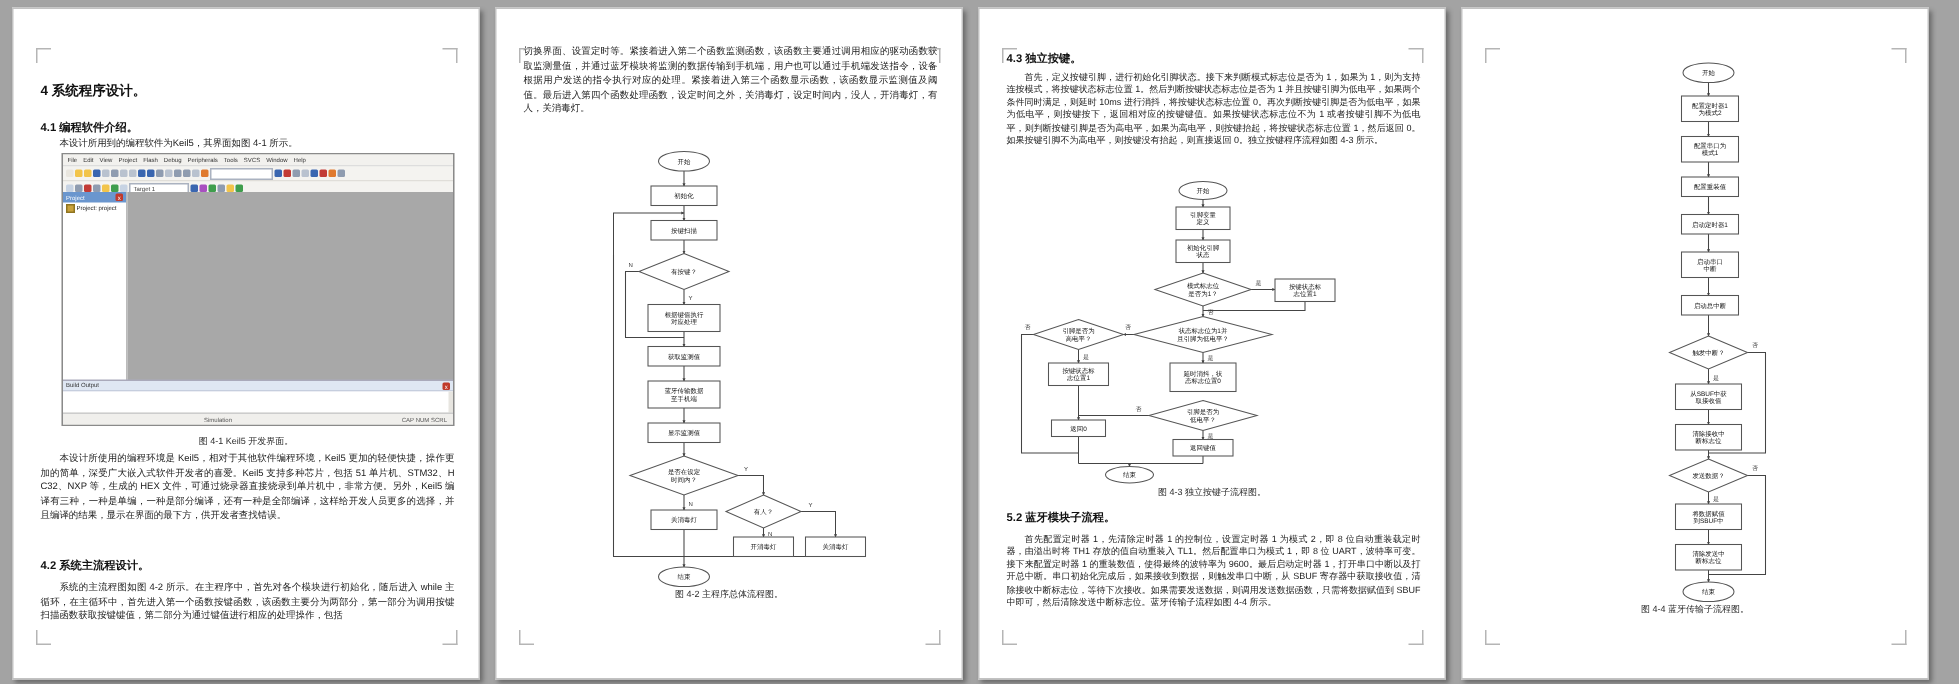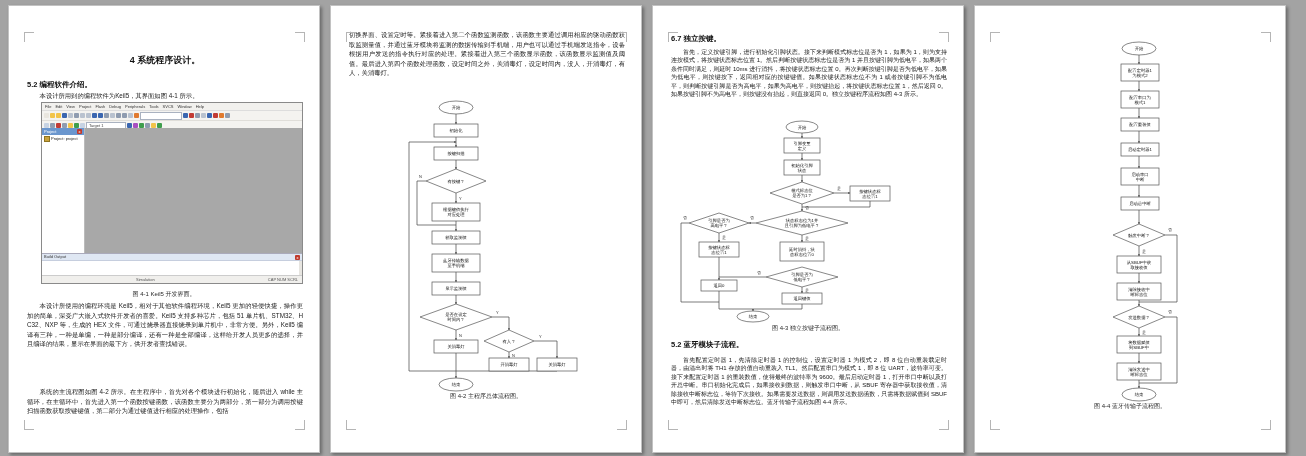--- a/index.html
+++ b/index.html
@@ -47,22 +47,22 @@
   .koutbody{height:16px;background:#fff;border-right:3px solid #e7e5e0;}
   .kstatus{position:absolute;left:0;right:0;bottom:0;height:7px;background:#f0efec;border-top:1px solid #ccc;
            display:flex;align-items:center;font-size:4px;color:#555;gap:40px;padding:0 4px;}
 </style>
 </head>
 <body>
 
 <div id="stage">
 
   <div class="page" style="left:8px;">
-    <div class="h1" style="top:48px;text-align:center;">4 系统程序设计。</div>
-    <div class="hd" style="top:74px;">5.2 编程软件介绍。</div>
+    <div class="h1" style="top:48px;">4 系统程序设计。</div>
+    <div class="hd" style="top:74px;">4.1 编程软件介绍。</div>
     <div class="para ind" style="top:85px;">本设计所用到的编程软件为Keil5，其界面如图 4-1 所示。</div>
 
     <div class="kwin">
       <div class="kmenu">
           <span>File</span>
           <span>Edit</span>
           <span>View</span>
           <span>Project</span>
           <span>Flash</span>
           <span>Debug</span>
@@ -143,20 +143,21 @@
         <div class="koutbody"></div>
       </div>
       <div class="kstatus">
         <span style="margin-left:90px;">Simulation</span>
         <span style="margin-left:auto;">CAP NUM SCRL</span>
       </div>
     </div>
 
     <div class="cap" style="top:284px;">图 4-1 Keil5 开发界面。</div>
     <div class="para ind" style="top:295px;">本设计所使用的编程环境是 Keil5，相对于其他软件编程环境，Keil5 更加的轻便快捷，操作更加的简单，深受广大嵌入式软件开发者的喜爱。Keil5 支持多种芯片，包括 51 单片机、STM32、HC32、NXP 等，生成的 HEX 文件，可通过烧录器直接烧录到单片机中，非常方便。另外，Keil5 编译有三种，一种是单编，一种是部分编译，还有一种是全部编译，这样给开发人员更多的选择，并且编译的结果，显示在界面的最下方，供开发者查找错误。</div>
+    <div class="hd" style="top:366px;">4.2 系统主流程设计。</div>
     <div class="para ind" style="top:381px;">系统的主流程图如图 4-2 所示。在主程序中，首先对各个模块进行初始化，随后进入 while 主循环，在主循环中，首先进入第一个函数按键函数，该函数主要分为两部分，第一部分为调用按键扫描函数获取按键键值，第二部分为通过键值进行相应的处理操作，包括</div>
   <div class="cm tl" style="left: 15px; top: 26px;"></div>
       <div class="cm tr" style="right: 14px; top: 26px;"></div>
       <div class="cm bl" style="left: 15px; bottom: 22px;"></div>
       <div class="cm br" style="right: 14px; bottom: 22px;"></div>
     </div>
 
   <div class="page" style="left:330px;">
     <div class="para" style="top:24px;">切换界面、设置定时等。紧接着进入第二个函数监测函数，该函数主要通过调用相应的驱动函数获取监测量值，并通过蓝牙模块将监测的数据传输到手机端，用户也可以通过手机端发送指令，设备根据用户发送的指令执行对应的处理。紧接着进入第三个函数显示函数，该函数显示监测值及阈值。最后进入第四个函数处理函数，设定时间之外，关消毒灯，设定时间内，没人，开消毒灯，有人，关消毒灯。</div>
     <svg class="chart" viewBox="0 0 310 446">
@@ -218,21 +219,21 @@
         <text x="208" y="332" font-size="4" fill="#333" font-family="&quot;Liberation Sans&quot;,sans-serif">Y</text>
       </svg>
     <div class="cap" style="top:386px;">图 4-2 主程序总体流程图。</div>
   <div class="cm tl" style="left: 15px; top: 26px;"></div>
       <div class="cm tr" style="right: 14px; top: 26px;"></div>
       <div class="cm bl" style="left: 15px; bottom: 22px;"></div>
       <div class="cm br" style="right: 14px; bottom: 22px;"></div>
     </div>
 
   <div class="page" style="left:652px;">
-    <div class="hd" style="top:28px;">6.7 独立按键。</div>
+    <div class="hd" style="top:28px;">4.3 独立按键。</div>
     <div class="para tight ind" style="top:42px;">首先，定义按键引脚，进行初始化引脚状态。接下来判断模式标志位是否为 1，如果为 1，则为支持连按模式，将按键状态标志位置 1。然后判断按键状态标志位是否为 1 并且按键引脚为低电平，如果两个条件同时满足，则延时 10ms 进行消抖，将按键状态标志位置 0。再次判断按键引脚是否为低电平，如果为低电平，则按键按下，返回相对应的按键键值。如果按键状态标志位不为 1 或者按键引脚不为低电平，则判断按键引脚是否为高电平，如果为高电平，则按键抬起，将按键状态标志位置 1，然后返回 0。如果按键引脚不为高电平，则按键没有抬起，则直接返回 0。独立按键程序流程如图 4-3 所示。</div>
     <svg class="chart" viewBox="0 0 310 446">
         <defs>
           <marker id="ar2" markerWidth="4" markerHeight="4" refX="2.6" refY="1.5" orient="auto">
             <path d="M0,0 L3,1.5 L0,3 Z" fill="#444"></path>
           </marker>
         </defs>
         <polyline points="149,127 149,132" fill="none" stroke="#444" stroke-width="0.7" marker-end="url(#ar2)"></polyline>
         <polyline points="149,147 149,154" fill="none" stroke="#444" stroke-width="0.7" marker-end="url(#ar2)"></polyline>
         <polyline points="149,169 149,176" fill="none" stroke="#444" stroke-width="0.7" marker-end="url(#ar2)"></polyline>

